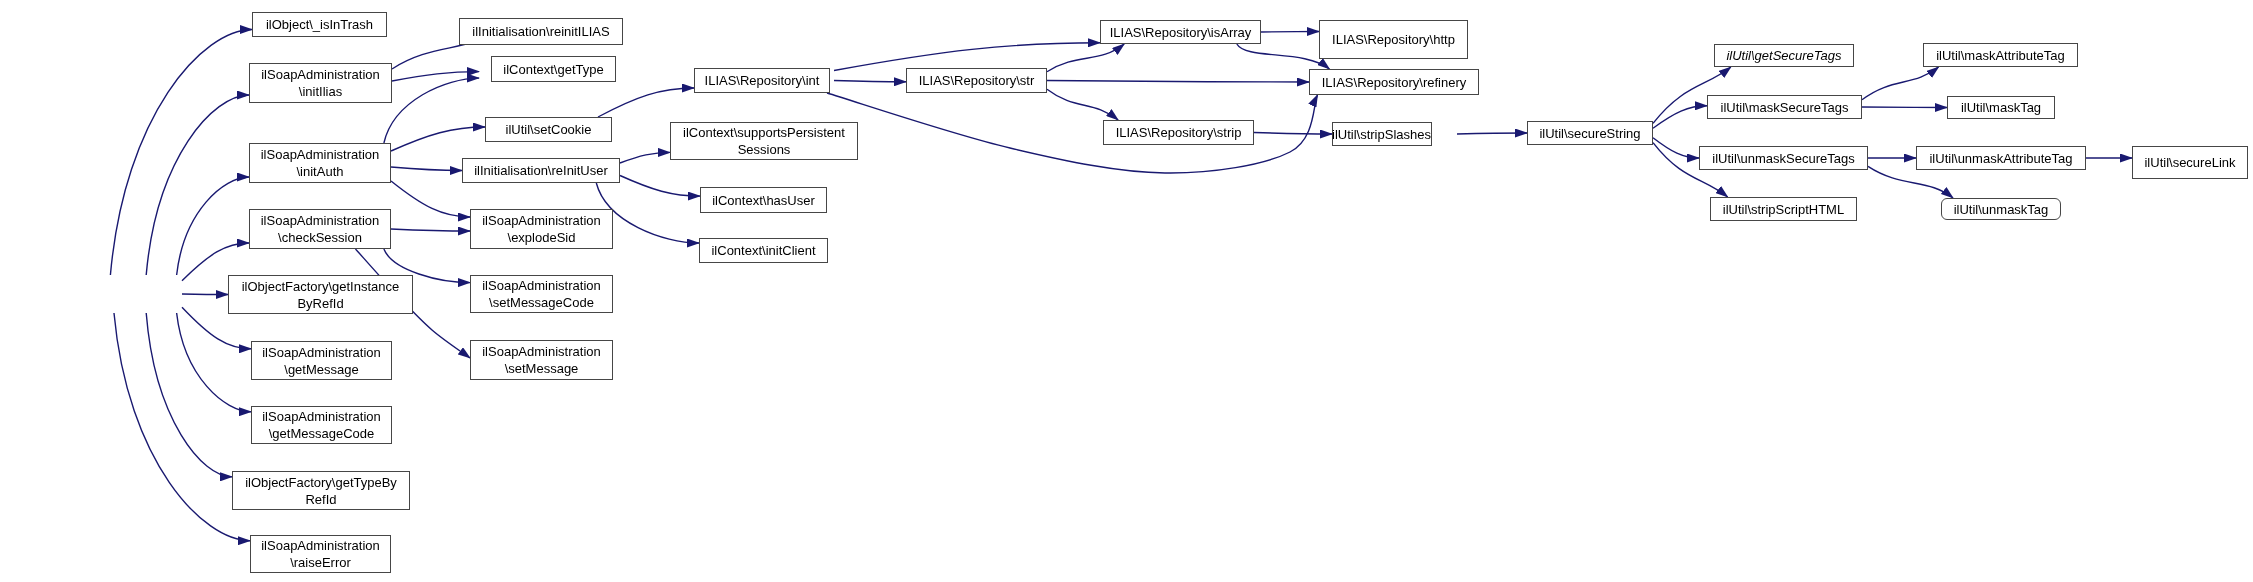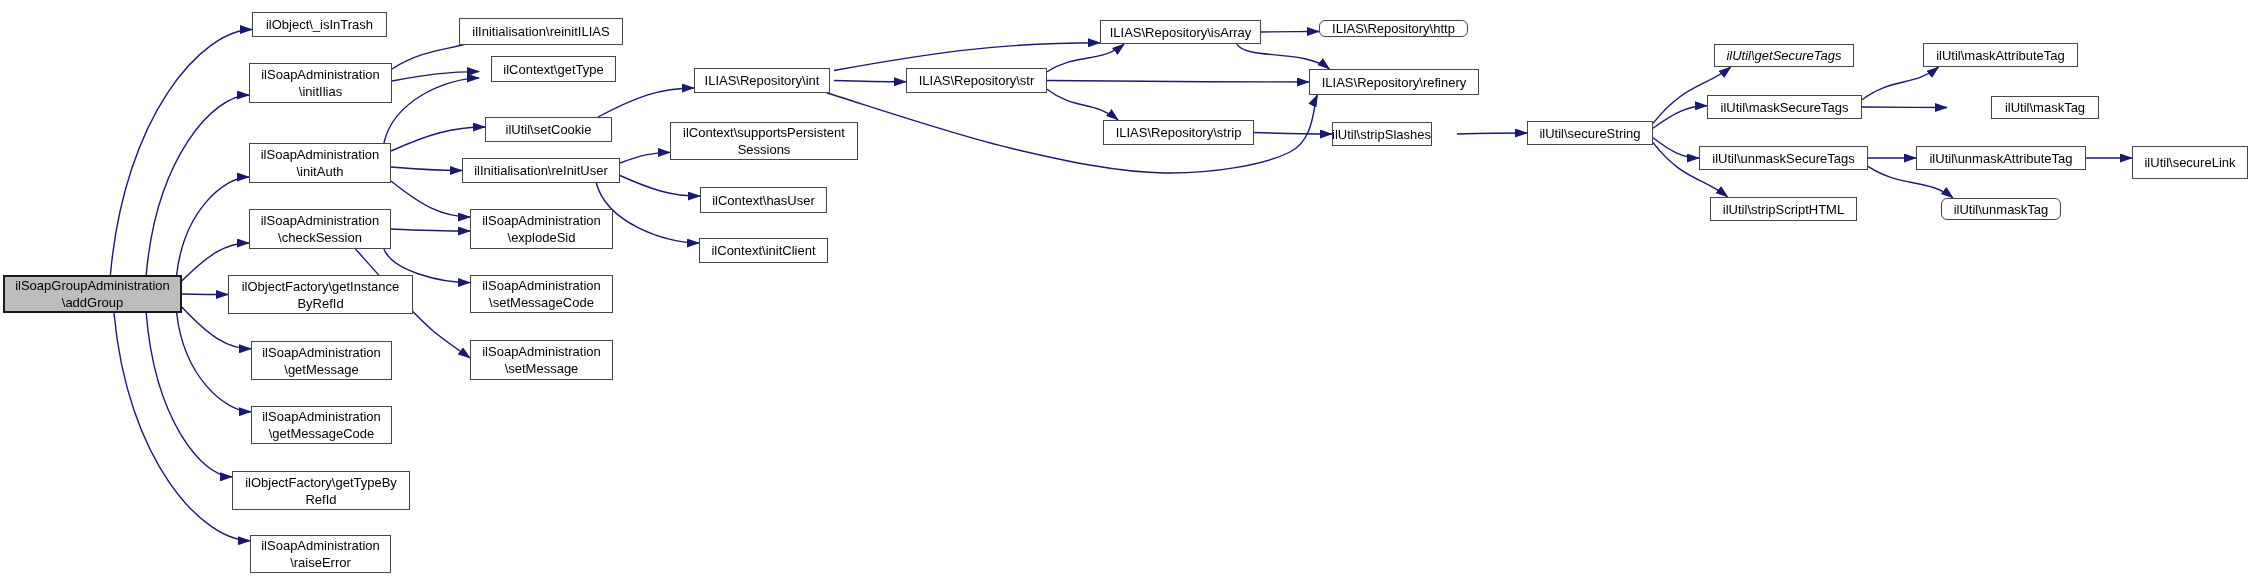--- a/index.html
+++ b/index.html
@@ -79,24 +79,20 @@
         <path class="edge" d="M 1653 128.2 C 1674.6 112.52 1688.1 105.8 1707 105.8" marker-end="url(#arrow)"></path>
         <path class="edge" d="M 1653 137.8 C 1671.4 151.94 1682.9 158 1699 158" marker-end="url(#arrow)"></path>
         <path class="edge" d="M 1653 142.6 C 1682.856 180.68 1702.64 177 1727.64 197" marker-end="url(#arrow)"></path>
         <path class="edge" d="M 1862 99.8 C 1892.6 76.84 1913.5 87 1938.5 67" marker-end="url(#arrow)"></path>
         <path class="edge" d="M 1862 107 C 1896 107.35 1917.25 107.5 1947 107.5" marker-end="url(#arrow)"></path>
         <path class="edge" d="M 1868 158 C 1887.2 158 1899.2 158 1916 158" marker-end="url(#arrow)"></path>
         <path class="edge" d="M 1868 166.4 C 1902 188.52 1928 178 1953 198" marker-end="url(#arrow)"></path>
         <path class="edge" d="M 2086 158 C 2104.4 158 2115.9 158 2132 158" marker-end="url(#arrow)"></path>
       </g>
   </svg>
-<div class="node root" style="left: 3px; top: 275px; width: 179px; height: 38px;">
-      <span>ilSoapGroupAdministration</span>
-      <span>\addGroup</span>
-    </div>
     <div class="node" style="left: 252px; top: 12px; width: 135px; height: 25px;">
       <span>ilObject\_isInTrash</span>
     </div>
     <div class="node" style="left: 249px; top: 63px; width: 143px; height: 40px;">
       <span>ilSoapAdministration</span>
       <span>\initIlias</span>
     </div>
     <div class="node" style="left: 249px; top: 143px; width: 142px; height: 40px;">
       <span>ilSoapAdministration</span>
       <span>\initAuth</span>
@@ -161,21 +157,21 @@
     </div>
     <div class="node" style="left: 694px; top: 68px; width: 136px; height: 25px;">
       <span>ILIAS\Repository\int</span>
     </div>
     <div class="node" style="left: 906px; top: 68px; width: 141px; height: 25px;">
       <span>ILIAS\Repository\str</span>
     </div>
     <div class="node" style="left: 1100px; top: 20px; width: 161px; height: 24px;">
       <span>ILIAS\Repository\isArray</span>
     </div>
-    <div class="node" style="left: 1319px; top: 20px; width: 149px; height: 17px; border-radius: 6px;">
+    <div class="node" style="left: 1319px; top: 20px; width: 149px; height: 39px;">
       <span>ILIAS\Repository\http</span>
     </div>
     <div class="node" style="left: 1309px; top: 69px; width: 170px; height: 26px;">
       <span>ILIAS\Repository\refinery</span>
     </div>
     <div class="node" style="left: 1103px; top: 120px; width: 151px; height: 25px;">
       <span>ILIAS\Repository\strip</span>
     </div>
     <div class="node" style="left: 1332px; top: 122px; width: 100px; height: 24px; align-items: flex-end;">
       <span>ilUtil\stripSlashes</span>
@@ -191,21 +187,21 @@
     </div>
     <div class="node" style="left: 1699px; top: 146px; width: 169px; height: 24px;">
       <span>ilUtil\unmaskSecureTags</span>
     </div>
     <div class="node" style="left: 1710px; top: 197px; width: 147px; height: 24px;">
       <span>ilUtil\stripScriptHTML</span>
     </div>
     <div class="node" style="left: 1923px; top: 43px; width: 155px; height: 24px;">
       <span>ilUtil\maskAttributeTag</span>
     </div>
-    <div class="node" style="left: 1947px; top: 96px; width: 108px; height: 23px; margin-left: 44px;">
+    <div class="node" style="left: 1947px; top: 96px; width: 108px; height: 23px;">
       <span>ilUtil\maskTag</span>
     </div>
     <div class="node" style="left: 1916px; top: 146px; width: 170px; height: 24px;">
       <span>ilUtil\unmaskAttributeTag</span>
     </div>
     <div class="node" style="left: 1941px; top: 198px; width: 120px; height: 22px; border-radius: 6px;">
       <span>ilUtil\unmaskTag</span>
     </div>
     <div class="node" style="left: 2132px; top: 146px; width: 116px; height: 33px;">
       <span>ilUtil\secureLink</span>

